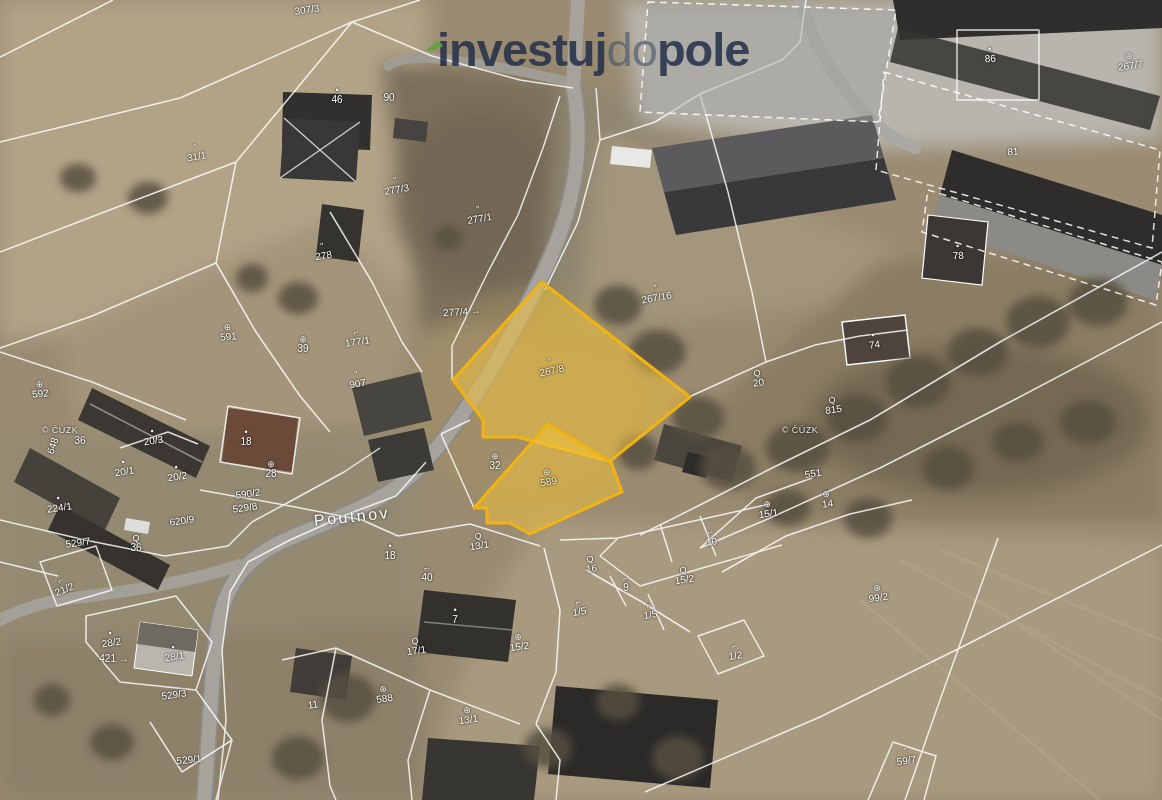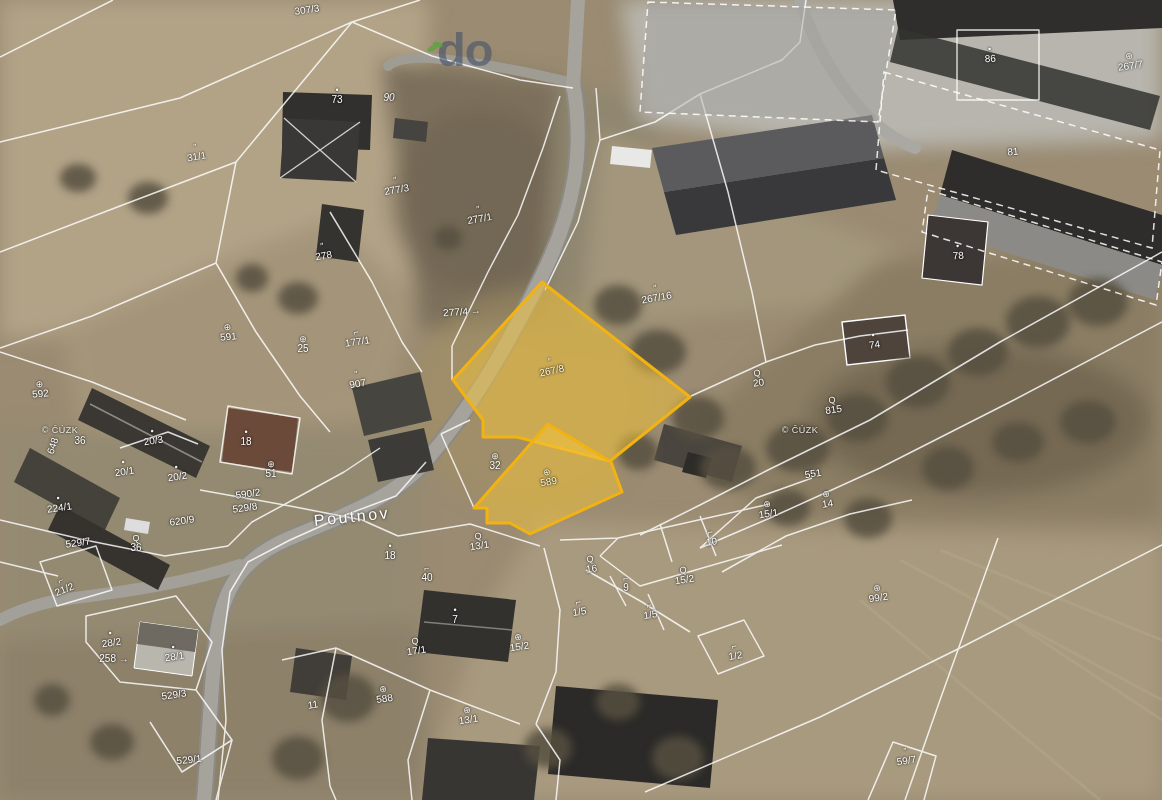--- a/index.html
+++ b/index.html
@@ -20,21 +20,21 @@
   .map-label.hl{color:#fdf7dd;}
   .map-label.wm{font-size:9px;opacity:.85;letter-spacing:.5px;}
   .map-label.street{font-size:16px;letter-spacing:2.5px;font-weight:400;
     text-shadow:0 0 3px rgba(0,0,0,.9);}
   
   #logo{
     position:absolute;left:437px;top:22px;display:flex;align-items:baseline;
     font-size:47px;font-weight:800;letter-spacing:-1px;user-select:none;
   }
   #logo .p1,#logo .p3{color:rgba(38,49,74,.88);}
-  #logo .p2{color:rgba(70,82,105,.62);font-weight:700;text-align:center;}
+  #logo .p2{color:rgba(70,82,105,.62);font-weight:400;text-align:center;}
   #logo .sprout{
     position:absolute;left:-10px;top:18px;width:16px;height:16px;
   }
   #logo .sprout i{
     position:absolute;display:block;width:10px;height:5px;border-radius:60% 90% 10% 90%;
     background:rgba(92,163,62,.8);transform:rotate(-35deg);left:0;top:6px;
   }
   #logo .sprout i+i{transform:rotate(28deg) scaleX(-1);left:6px;top:2px;}
 </style>
 </head>
@@ -215,23 +215,23 @@
     <polygon points="548,424 611,462 622,492 530,534 510,523 487,523 487,508 474,508"></polygon>
   </g>
 </svg>
 
 <div id="labels-layer">
       <div class="map-label" style="left: 307px; top: 10px; transform: translate(-50%, -50%) rotate(-8deg);">
         <span>307/3</span>
       </div>
       <div class="map-label" style="left: 337px; top: 96px; transform: translate(-50%, -50%) rotate(0deg);">
         <span class="sym">•</span>
-        <span>73</span>
-      </div>
-      <div class="map-label" style="left: 389px; top: 98px; transform: translate(-50%, -50%) rotate(0deg); font-style: italic;">
+        <span>46</span>
+      </div>
+      <div class="map-label" style="left: 389px; top: 98px; transform: translate(-50%, -50%) rotate(0deg);">
         <span>90</span>
       </div>
       <div class="map-label" style="left: 196px; top: 153px; transform: translate(-50%, -50%) rotate(-10deg);">
         <span class="sym">″</span>
         <span>31/1</span>
       </div>
       <div class="map-label" style="left: 396px; top: 186px; transform: translate(-50%, -50%) rotate(-10deg);">
         <span class="sym">″</span>
         <span>277/3</span>
       </div>
@@ -272,21 +272,21 @@
       <div class="map-label hl" style="left: 548px; top: 478px; transform: translate(-50%, -50%) rotate(-10deg);">
         <span class="sym">⊕</span>
         <span>589</span>
       </div>
       <div class="map-label" style="left: 228px; top: 333px; transform: translate(-50%, -50%) rotate(-6deg);">
         <span class="sym">⊕</span>
         <span>591</span>
       </div>
       <div class="map-label" style="left: 303px; top: 345px; transform: translate(-50%, -50%) rotate(0deg);">
         <span class="sym">⊕</span>
-        <span>25</span>
+        <span>39</span>
       </div>
       <div class="map-label" style="left: 357px; top: 338px; transform: translate(-50%, -50%) rotate(-8deg);">
         <span class="sym">⌐</span>
         <span>177/1</span>
       </div>
       <div class="map-label" style="left: 357px; top: 380px; transform: translate(-50%, -50%) rotate(-10deg);">
         <span class="sym">″</span>
         <span>907</span>
       </div>
       <div class="map-label" style="left: 40px; top: 390px; transform: translate(-50%, -50%) rotate(-6deg);">
@@ -320,21 +320,21 @@
       <div class="map-label" style="left: 177px; top: 473px; transform: translate(-50%, -50%) rotate(-8deg);">
         <span class="sym">•</span>
         <span>20/2</span>
       </div>
       <div class="map-label" style="left: 495px; top: 462px; transform: translate(-50%, -50%) rotate(0deg);">
         <span class="sym">⊕</span>
         <span>32</span>
       </div>
       <div class="map-label" style="left: 271px; top: 470px; transform: translate(-50%, -50%) rotate(0deg);">
         <span class="sym">⊕</span>
-        <span>51</span>
+        <span>28</span>
       </div>
       <div class="map-label" style="left: 59px; top: 504px; transform: translate(-50%, -50%) rotate(-8deg);">
         <span class="sym">•</span>
         <span>224/1</span>
       </div>
       <div class="map-label" style="left: 248px; top: 494px; transform: translate(-50%, -50%) rotate(-8deg);">
         <span>590/2</span>
       </div>
       <div class="map-label" style="left: 245px; top: 508px; transform: translate(-50%, -50%) rotate(-8deg);">
         <span>529/8</span>
@@ -351,21 +351,21 @@
       </div>
       <div class="map-label" style="left: 63px; top: 586px; transform: translate(-50%, -50%) rotate(-22deg);">
         <span class="sym">⌐</span>
         <span>21/2</span>
       </div>
       <div class="map-label" style="left: 111px; top: 639px; transform: translate(-50%, -50%) rotate(-8deg);">
         <span class="sym">•</span>
         <span>28/2</span>
       </div>
       <div class="map-label" style="left: 114px; top: 659px; transform: translate(-50%, -50%) rotate(0deg);">
-        <span>258 →</span>
+        <span>421 →</span>
       </div>
       <div class="map-label" style="left: 174px; top: 653px; transform: translate(-50%, -50%) rotate(-8deg);">
         <span class="sym">•</span>
         <span>28/1</span>
       </div>
       <div class="map-label" style="left: 174px; top: 695px; transform: translate(-50%, -50%) rotate(-8deg);">
         <span>529/3</span>
       </div>
       <div class="map-label" style="left: 189px; top: 760px; transform: translate(-50%, -50%) rotate(-6deg);">
         <span>529/1</span>
@@ -467,16 +467,18 @@
         <span class="sym">″</span>
         <span>59/7</span>
       </div>
     </div>
 
 <div id="logo">
   <span class="sprout">
         <i></i>
         <i></i>
       </span>
+  <span class="p1">investuj</span>
       <span class="p2">do</span>
+      <span class="p3">pole</span>
 </div>
 
 </div>
 
 </body></html>

